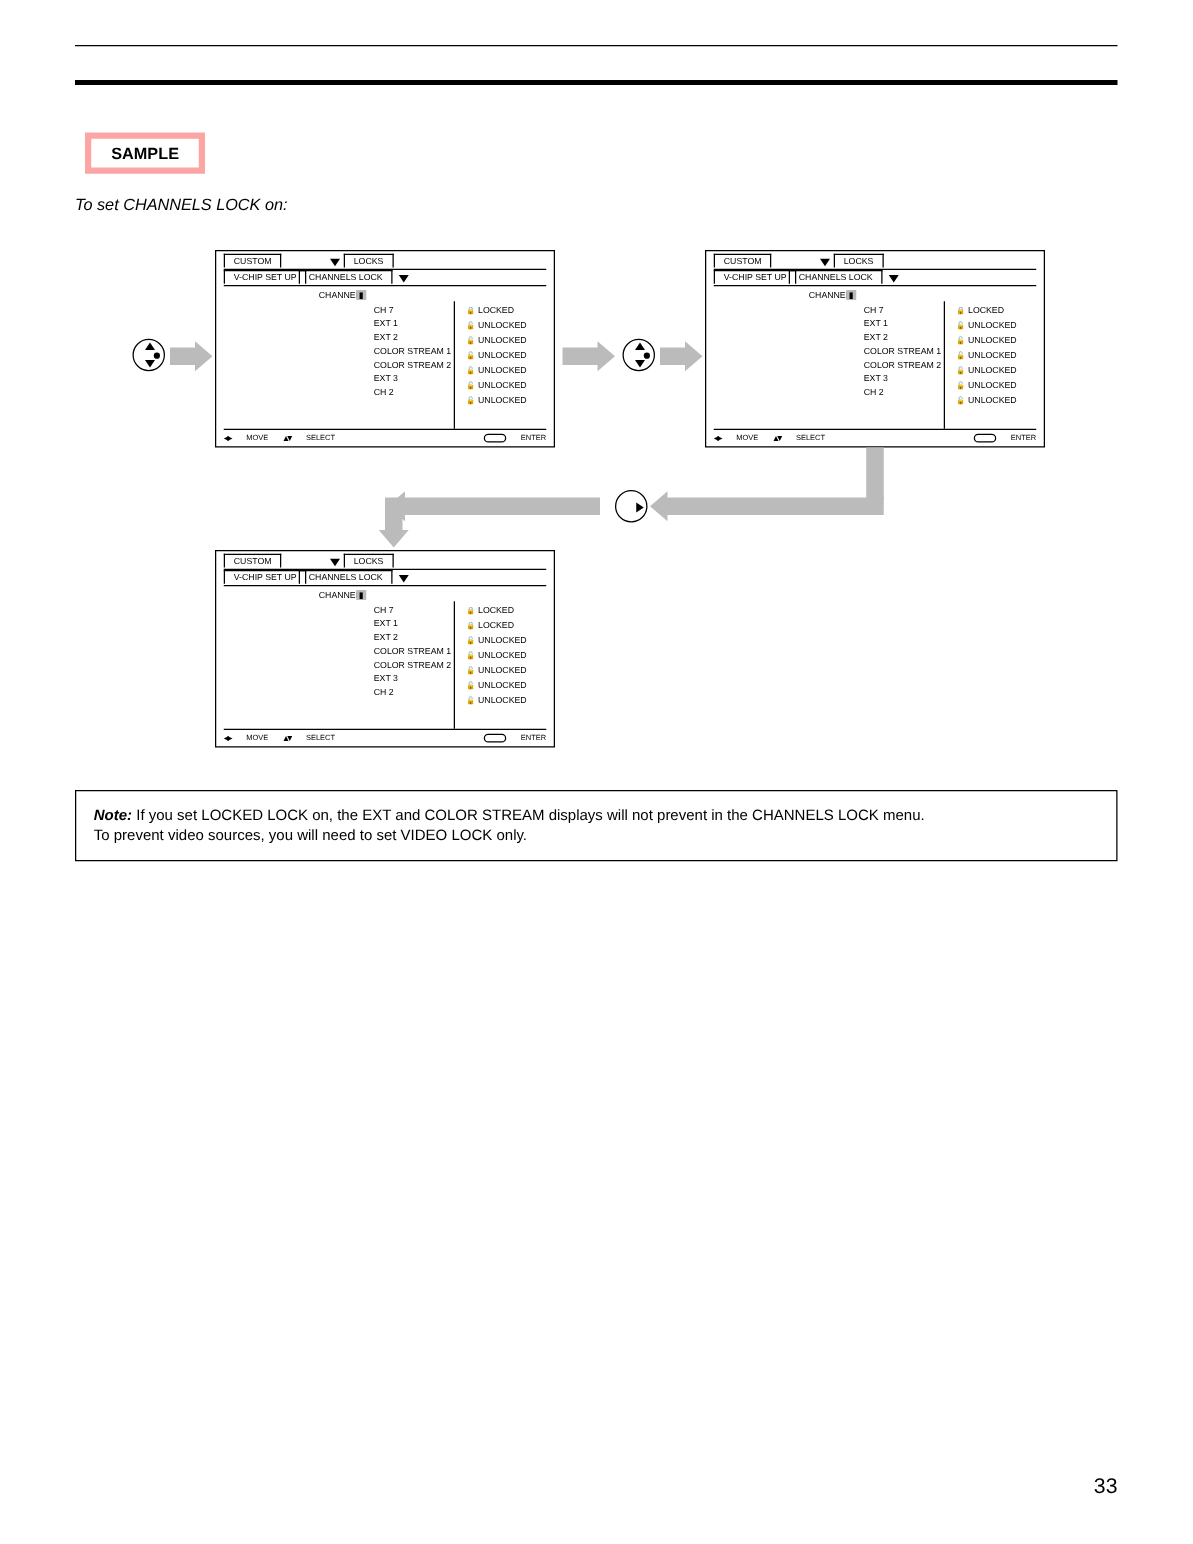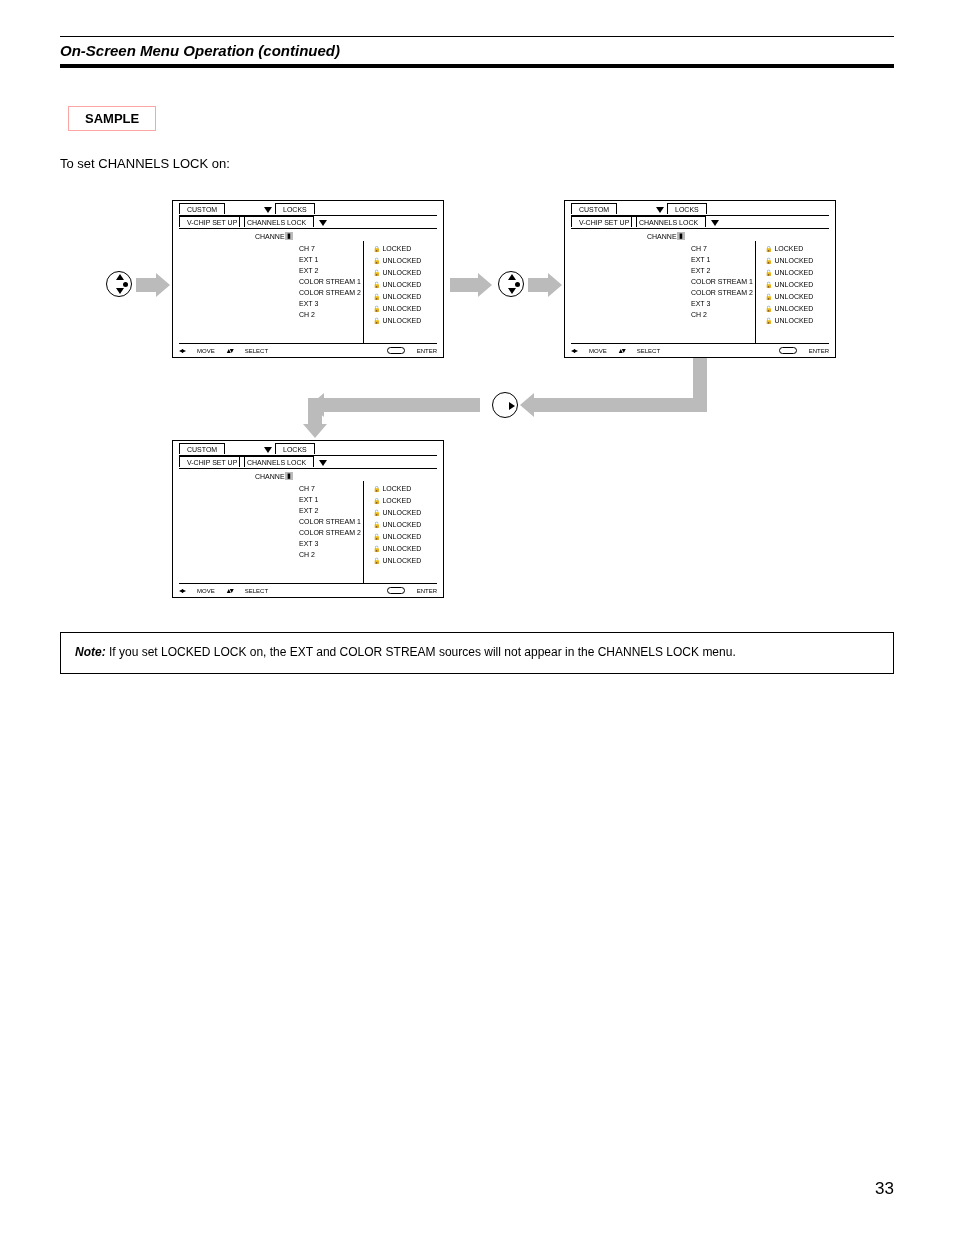--- a/index.html
+++ b/index.html
@@ -35,30 +35,31 @@
     left: 60px;
     top: 42px;
     font-style: italic;
     font-size: 15px;
     font-weight: bold;
   }
   .sample-box {
     position: absolute;
     left: 68px;
     top: 106px;
-    border: 1px solid #fca5a5;
+    border: 5px solid #fca5a5;
     padding: 4px 16px;
     font-weight: bold;
     font-size: 13px;
   }
   .intro {
     position: absolute;
     left: 60px;
     top: 156px;
     font-size: 13px;
+    font-style: italic;
   }
   
   .screen {
     position: absolute;
     width: 272px;
     height: 158px;
     border: 1px solid #000;
     font-size: 7px;
   }
   .screen .tabrow {
@@ -212,21 +213,20 @@
     bottom: 36px;
     font-size: 17px;
   }
   .vlock { font-size:6px; display:inline-block; }
 </style>
 </head>
 <body>
 
 <div class="page">
   <div class="top-band"></div>
-  <div class="section-title">On-Screen Menu Operation (continued)</div>
   <div class="hr-bold"></div>
 
   <div class="sample-box">SAMPLE</div>
   <div class="intro">To set CHANNELS LOCK on:</div>
 
   <div class="joystick" style="left:106px; top:271px;">
     <div class="tri tri-up" style="left:9px; top:2px;"></div>
     <div class="tri tri-down" style="left:9px; bottom:2px;"></div>
     <div class="dot" style="right:3px; top:10px;"></div>
   </div>
@@ -380,18 +380,19 @@
         <span>SELECT</span>
       <span style="margin-left:auto"></span>
       <span class="pill"></span>
         <span>ENTER</span>
     </div>
   </div>
 
   <div class="note">
     <div>
       <em>Note:</em>
-      <span>If you set </span><span>LOCKED LOCK</span><span> on, the EXT and COLOR STREAM sources will not appear in the CHANNELS LOCK menu.</span>
-    </div>
+      <span>If you set </span><span>LOCKED LOCK</span><span> on, the EXT and COLOR STREAM displays will not prevent in the CHANNELS LOCK menu.</span>
+    </div>
+    <div>To prevent video sources, you will need to set VIDEO LOCK only.</div>
   </div>
 
   <div class="page-num">33</div>
 </div>
 
 </body></html>

